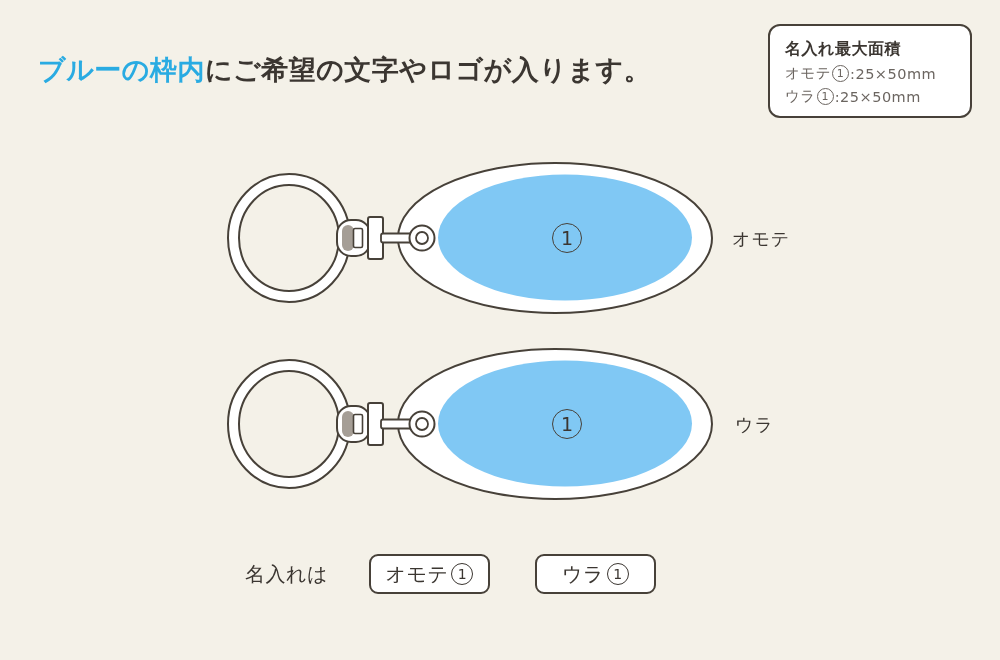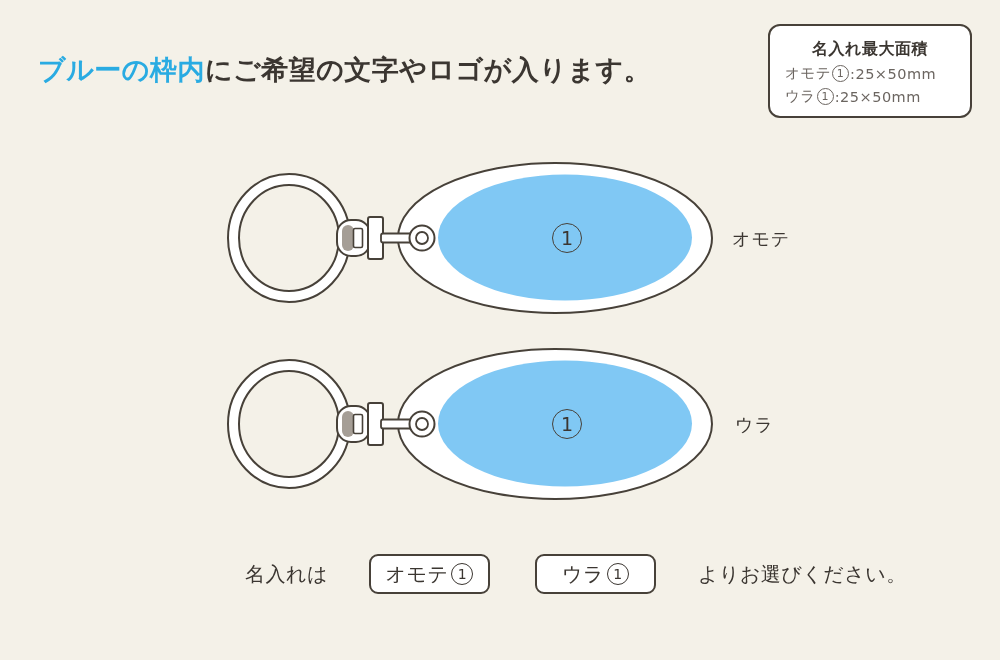--- a/index.html
+++ b/index.html
@@ -1,21 +1,20 @@
 <!DOCTYPE html>
 <html><head>
 <meta charset="utf-8">
 <style>
   html,body { margin:0; padding:0; }
   .canvas {
     position:relative; width:1000px; height:660px;
     background:#f4f1e8; overflow:hidden;
     font-family:"DejaVu Sans","Liberation Sans",sans-serif;
     color:#3b3631;
-    text-align:center;
   }
 
   
   .heading {
     position:absolute; left:38px; top:52px;
     font-size:27px; font-weight:bold; letter-spacing:0.5px;
     white-space:nowrap;
   }
   .heading .hl { color:#29abe2; }
 
@@ -147,16 +146,15 @@
         <span class="circ mid">
           <span>1</span>
         </span>
     </span>
     <span class="option-box second">
       <span>ウラ</span>
         <span class="circ mid">
           <span>1</span>
         </span>
     </span>
-    <span class="footer-text">よりお選びください。</span>
   </div>
 
 </div>
 
 </body></html>

